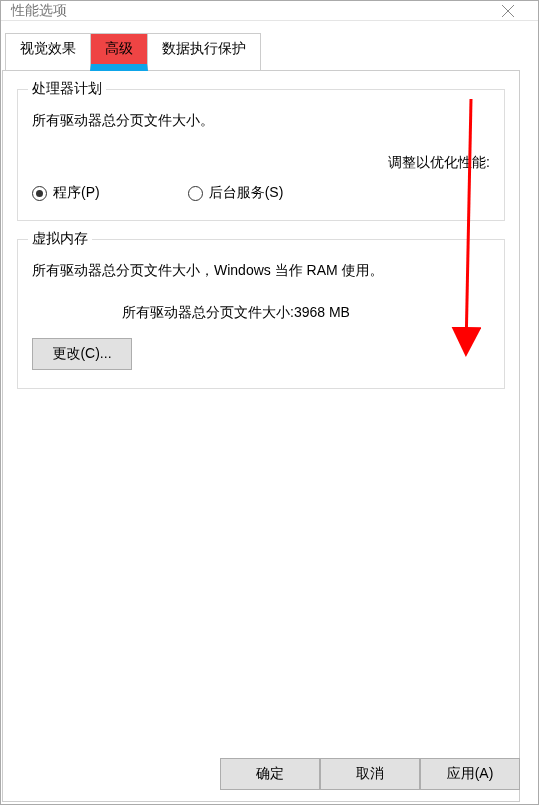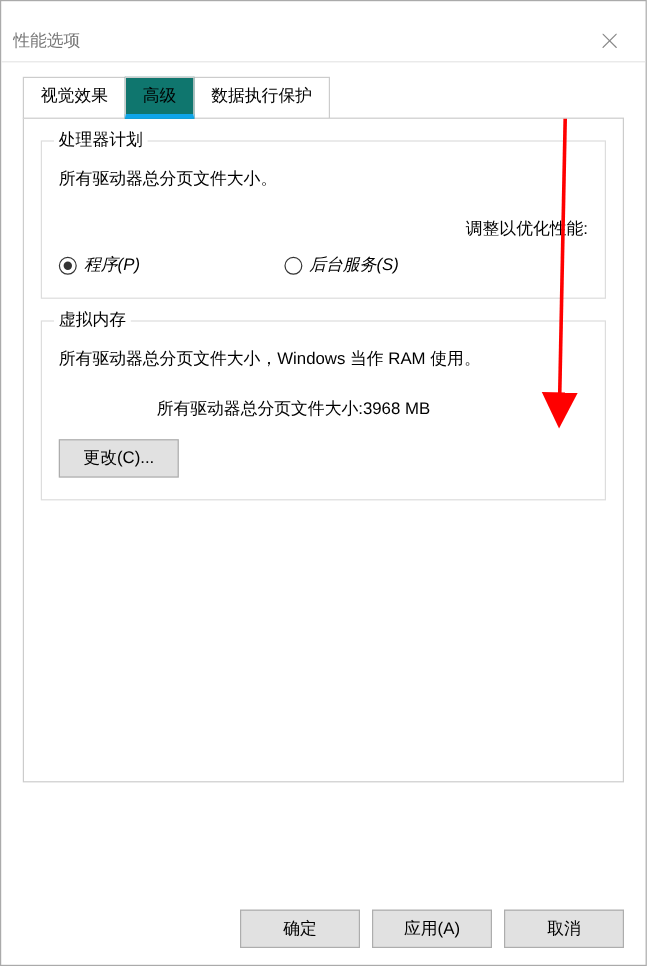--- a/index.html
+++ b/index.html
@@ -1,43 +1,43 @@
 <!DOCTYPE html>
 <html><head>
 <meta charset="utf-8">
 <style>
 * { box-sizing: border-box; margin: 0; padding: 0; font-family: "Microsoft YaHei", "Segoe UI", sans-serif; font-size: 14px; }
 body { width: 539px; height: 805px; background: #fff; border: 1px solid #aaa; position: relative; overflow: hidden; }
 
-.titlebar { height: 36px; display: flex; align-items: center; padding: 0 10px; color: #777; border-bottom: 1px solid #e5e5e5; position: relative; margin-top: 15px; }
+.titlebar { height: 20px; display: flex; align-items: center; padding: 0 10px; color: #777; border-bottom: 1px solid #e5e5e5; position: relative; }
 .titlebar .title { flex: 1; }
 .close-btn { width: 40px; height: 30px; display: flex; align-items: center; justify-content: center; color: #888; cursor: pointer; }
 .close-btn svg { width: 12px; height: 12px; stroke: #888; stroke-width: 1; }
 
-.tabs { display: flex; margin: 12px 0 0 18px; position: relative; z-index: 2; }
+.tabs { display: flex; margin: 12px 0 0 4px; position: relative; z-index: 2; }
 .tab { padding: 6px 14px; border: 1px solid #ccc; background: #fff; cursor: pointer; margin-right: -1px; position: relative; }
-.tab.active { border-bottom: 4px solid #0ea5e9; background: #0f766e; z-index: 3; }
+.tab.active { border-bottom: 7px solid #0ea5e9; background: #ef4444; z-index: 3; }
 
-.tab-content { border: 1px solid #ccc; margin: -1px 18px 0 18px; padding: 18px 14px; height: 554px; position: relative; }
+.tab-content { border: 1px solid #ccc; margin: -1px 18px 0 1px; padding: 18px 14px; height: 732px; position: relative; }
 
 .group { border: 1px solid #ddd; padding: 16px 14px 18px; margin-bottom: 18px; position: relative; }
 .group-title { position: absolute; top: -10px; left: 10px; background: #fff; padding: 0 4px; font-size: 14px; }
 
 .desc { margin: 6px 0 24px 0; }
 .label-row { margin-bottom: 12px; text-align: right; }
-.radio-row { display: flex; gap: 120px; margin-top: 8px; font-style: italic; }
+.radio-row { display: flex; gap: 88px; margin-top: 8px; }
 .radio-item { display: flex; align-items: center; gap: 6px; cursor: pointer; }
 .radio { width: 15px; height: 15px; border: 1px solid #333; border-radius: 50%; display: inline-flex; align-items: center; justify-content: center; }
 .radio.checked::after { content: ""; width: 7px; height: 7px; background: #333; border-radius: 50%; }
 
 .row { display: flex; justify-content: center; margin: 16px 0 8px 0; }
 .btn-row { display: flex; justify-content: flex-start; margin-top: 16px; }
 .btn { min-width: 100px; padding: 6px 14px; border: 1px solid #adadad; background: #e1e1e1; cursor: pointer; text-align: center; }
 
-.footer { position: absolute; bottom: 14px; right: 18px; display: flex; gap: 10px; }
+.footer { position: absolute; bottom: 14px; right: 18px; display: flex; }
 .footer .btn { min-width: 100px; background: #e1e1e1; }
 
 .arrow-overlay { position: absolute; pointer-events: none; z-index: 100; }
 </style>
 </head>
 <body>
 
 <div class="titlebar">
   <span class="title">性能选项</span>
   <div class="close-btn">
@@ -90,15 +90,15 @@
   <defs>
     <marker id="ah" markerWidth="12" markerHeight="12" refX="8" refY="5" orient="auto">
       <path d="M0,0 L10,5 L0,10 Z" fill="red"></path>
     </marker>
   </defs>
   <line x1="470" y1="98" x2="465" y2="350" stroke="red" stroke-width="3" marker-end="url(#ah)"></line>
 </svg>
 
 <div class="footer">
   <div class="btn">确定</div>
+  <div class="btn">取消</div>
   <div class="btn">应用(A)</div>
-  <div class="btn">取消</div>
 </div>
 
 </body></html>

